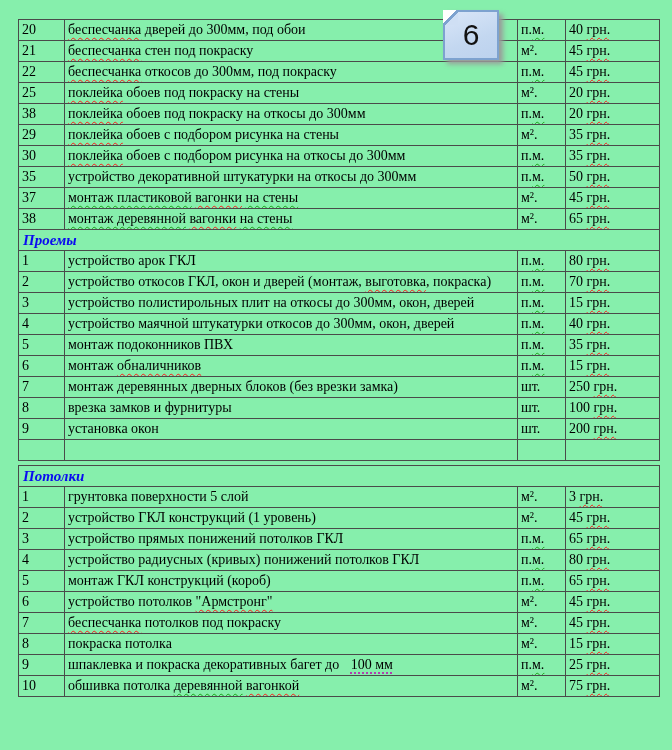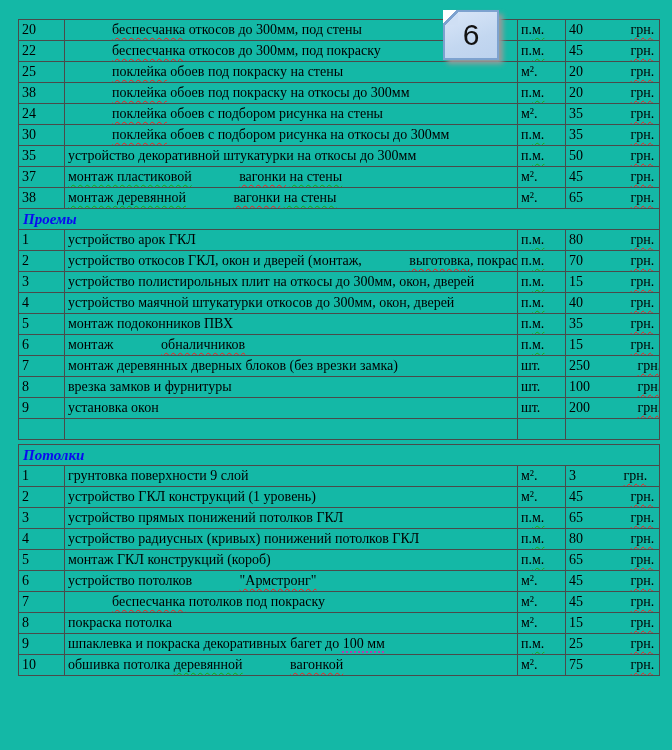--- a/index.html
+++ b/index.html
@@ -1,21 +1,21 @@
 <!DOCTYPE html>
 <html><head>
 <meta charset="utf-8">
 <style>
   html,body{margin:0;padding:0;}
   body{
     width:672px;height:750px;overflow:hidden;background:#ffffff;
     font-family:"Liberation Serif","DejaVu Serif",serif;color:#000;
     position:relative;
   }
-  .page{position:absolute;left:0;top:0;width:672px;height:750px;background:#14b8a6;}
+  .page{position:absolute;left:0;top:0;width:672px;height:750px;background:#86efac;}
 
   table.price{
     border-collapse:collapse;table-layout:fixed;width:641px;
     margin-left:18px;
   }
   table.t1{margin-top:19px;}
   table.t2{margin-top:4px;}
   td{
     border:1px solid #4a4a4a;
     height:20px;padding:0 2px 0 3px;
@@ -26,23 +26,23 @@
   col.c-num{width:46px;}
   col.c-desc{width:453px;}
   col.c-unit{width:48px;}
   col.c-price{width:94px;}
 
   td.section{
     color:#0a0af0;font-weight:bold;font-style:italic;font-size:15px;
     padding-left:4px;
     border-radius:9px;
   }
-  .u-r{text-decoration:underline wavy #ff1a1a;text-decoration-thickness:1px;text-underline-offset:3px;margin-left:44px;}
+  .u-r{text-decoration:underline wavy #ff1a1a;text-decoration-thickness:1px;text-underline-offset:3px;}
   .u-g{text-decoration:underline wavy #17a317;text-decoration-thickness:1px;text-underline-offset:3px;}
-  .u-p{text-decoration:underline dotted #b040b0;text-decoration-thickness:1.5px;text-underline-offset:3px;}
+  .u-p{text-decoration:underline dotted #b040b0;text-decoration-thickness:1.5px;text-underline-offset:3px;margin-left:8px;}
 
   .badge{
     position:absolute;left:443px;top:10px;width:52px;height:46px;
     background:linear-gradient(160deg,#d9e6f8 0%,#c3d7f0 60%,#bcd2ee 100%);
     border:2px solid #7da2cf;
     box-shadow:4px 4px 5px #9a9a9a;
     display:flex;align-items:center;justify-content:center;
     font-family:"Liberation Sans","DejaVu Sans",sans-serif;
     font-size:30px;color:#111;z-index:5;
   }
@@ -59,44 +59,50 @@
   <table class="price t1">
     <colgroup>
         <col class="c-num">
         <col class="c-desc">
         <col class="c-unit">
         <col class="c-price">
       </colgroup>
     <tbody>
         <tr>
           <td><span>20</span></td>
-          <td><span class="u-r">беспесчанка</span><span> откосов до 300мм, под стены</span></td>
+          <td><span class="u-r">беспесчанка</span><span> дверей до 300мм, под обои</span></td>
           <td><span>п.</span><span class="u-g">м.</span></td>
           <td><span>40 </span><span class="u-r">грн.</span></td>
+        </tr>
+        <tr>
+          <td><span>21</span></td>
+          <td><span class="u-r">беспесчанка</span><span> стен под покраску</span></td>
+          <td><span>м².</span></td>
+          <td><span>45 </span><span class="u-r">грн.</span></td>
         </tr>
         <tr>
           <td><span>22</span></td>
           <td><span class="u-r">беспесчанка</span><span> откосов до 300мм, под покраску</span></td>
           <td><span>п.</span><span class="u-g">м.</span></td>
           <td><span>45 </span><span class="u-r">грн.</span></td>
         </tr>
         <tr>
           <td><span>25</span></td>
           <td><span class="u-r">поклейка</span><span> обоев под покраску на стены</span></td>
           <td><span>м².</span></td>
           <td><span>20 </span><span class="u-r">грн.</span></td>
         </tr>
         <tr>
           <td><span>38</span></td>
           <td><span class="u-r">поклейка</span><span> обоев под покраску на откосы до 300мм</span></td>
           <td><span>п.</span><span class="u-g">м.</span></td>
           <td><span>20 </span><span class="u-r">грн.</span></td>
         </tr>
         <tr>
-          <td><span>24</span></td>
+          <td><span>29</span></td>
           <td><span class="u-r">поклейка</span><span> обоев с подбором рисунка на стены</span></td>
           <td><span>м².</span></td>
           <td><span>35 </span><span class="u-r">грн.</span></td>
         </tr>
         <tr>
           <td><span>30</span></td>
           <td><span class="u-r">поклейка</span><span> обоев с подбором рисунка на откосы до 300мм</span></td>
           <td><span>п.</span><span class="u-g">м.</span></td>
           <td><span>35 </span><span class="u-r">грн.</span></td>
         </tr>
@@ -190,21 +196,21 @@
         <col class="c-desc">
         <col class="c-unit">
         <col class="c-price">
       </colgroup>
     <tbody>
         <tr>
           <td colspan="4" class="section">Потолки</td>
         </tr>
         <tr>
           <td><span>1</span></td>
-          <td><span>грунтовка поверхности 9 слой</span></td>
+          <td><span>грунтовка поверхности 5 слой</span></td>
           <td><span>м².</span></td>
           <td><span>3 </span><span class="u-r">грн.</span></td>
         </tr>
         <tr>
           <td><span>2</span></td>
           <td><span>устройство ГКЛ конструкций (1 уровень)</span></td>
           <td><span>м².</span></td>
           <td><span>45 </span><span class="u-r">грн.</span></td>
         </tr>
         <tr>

